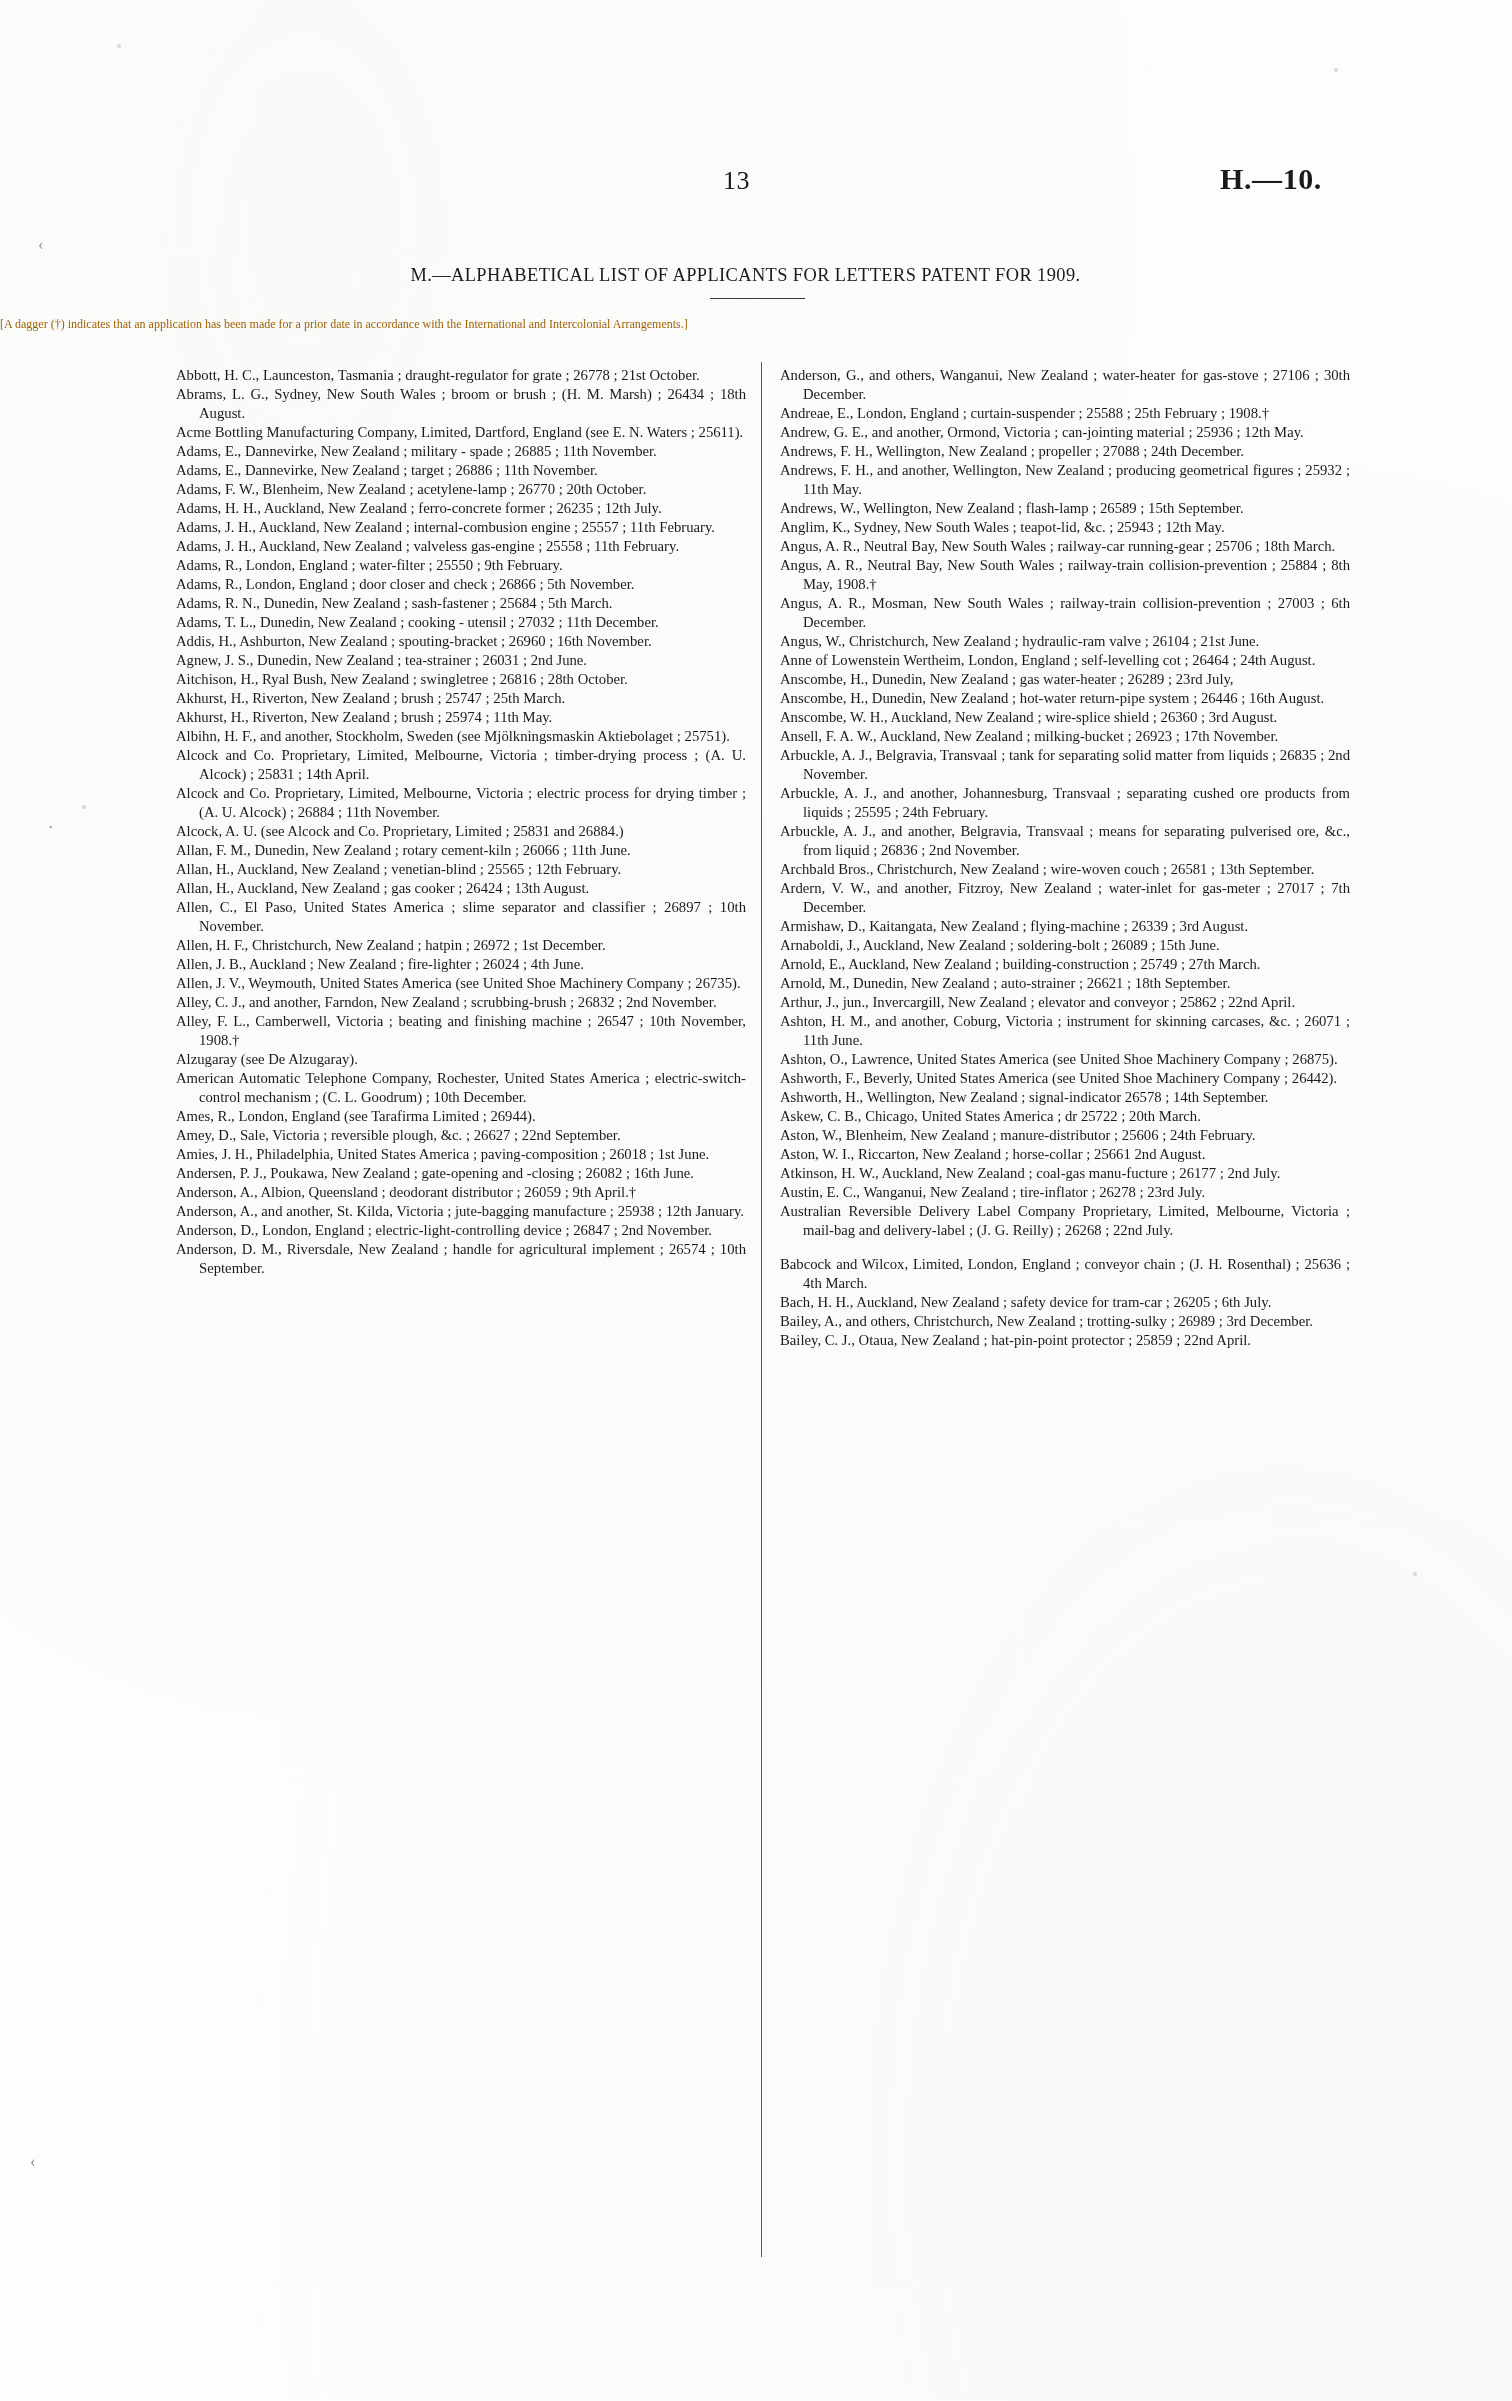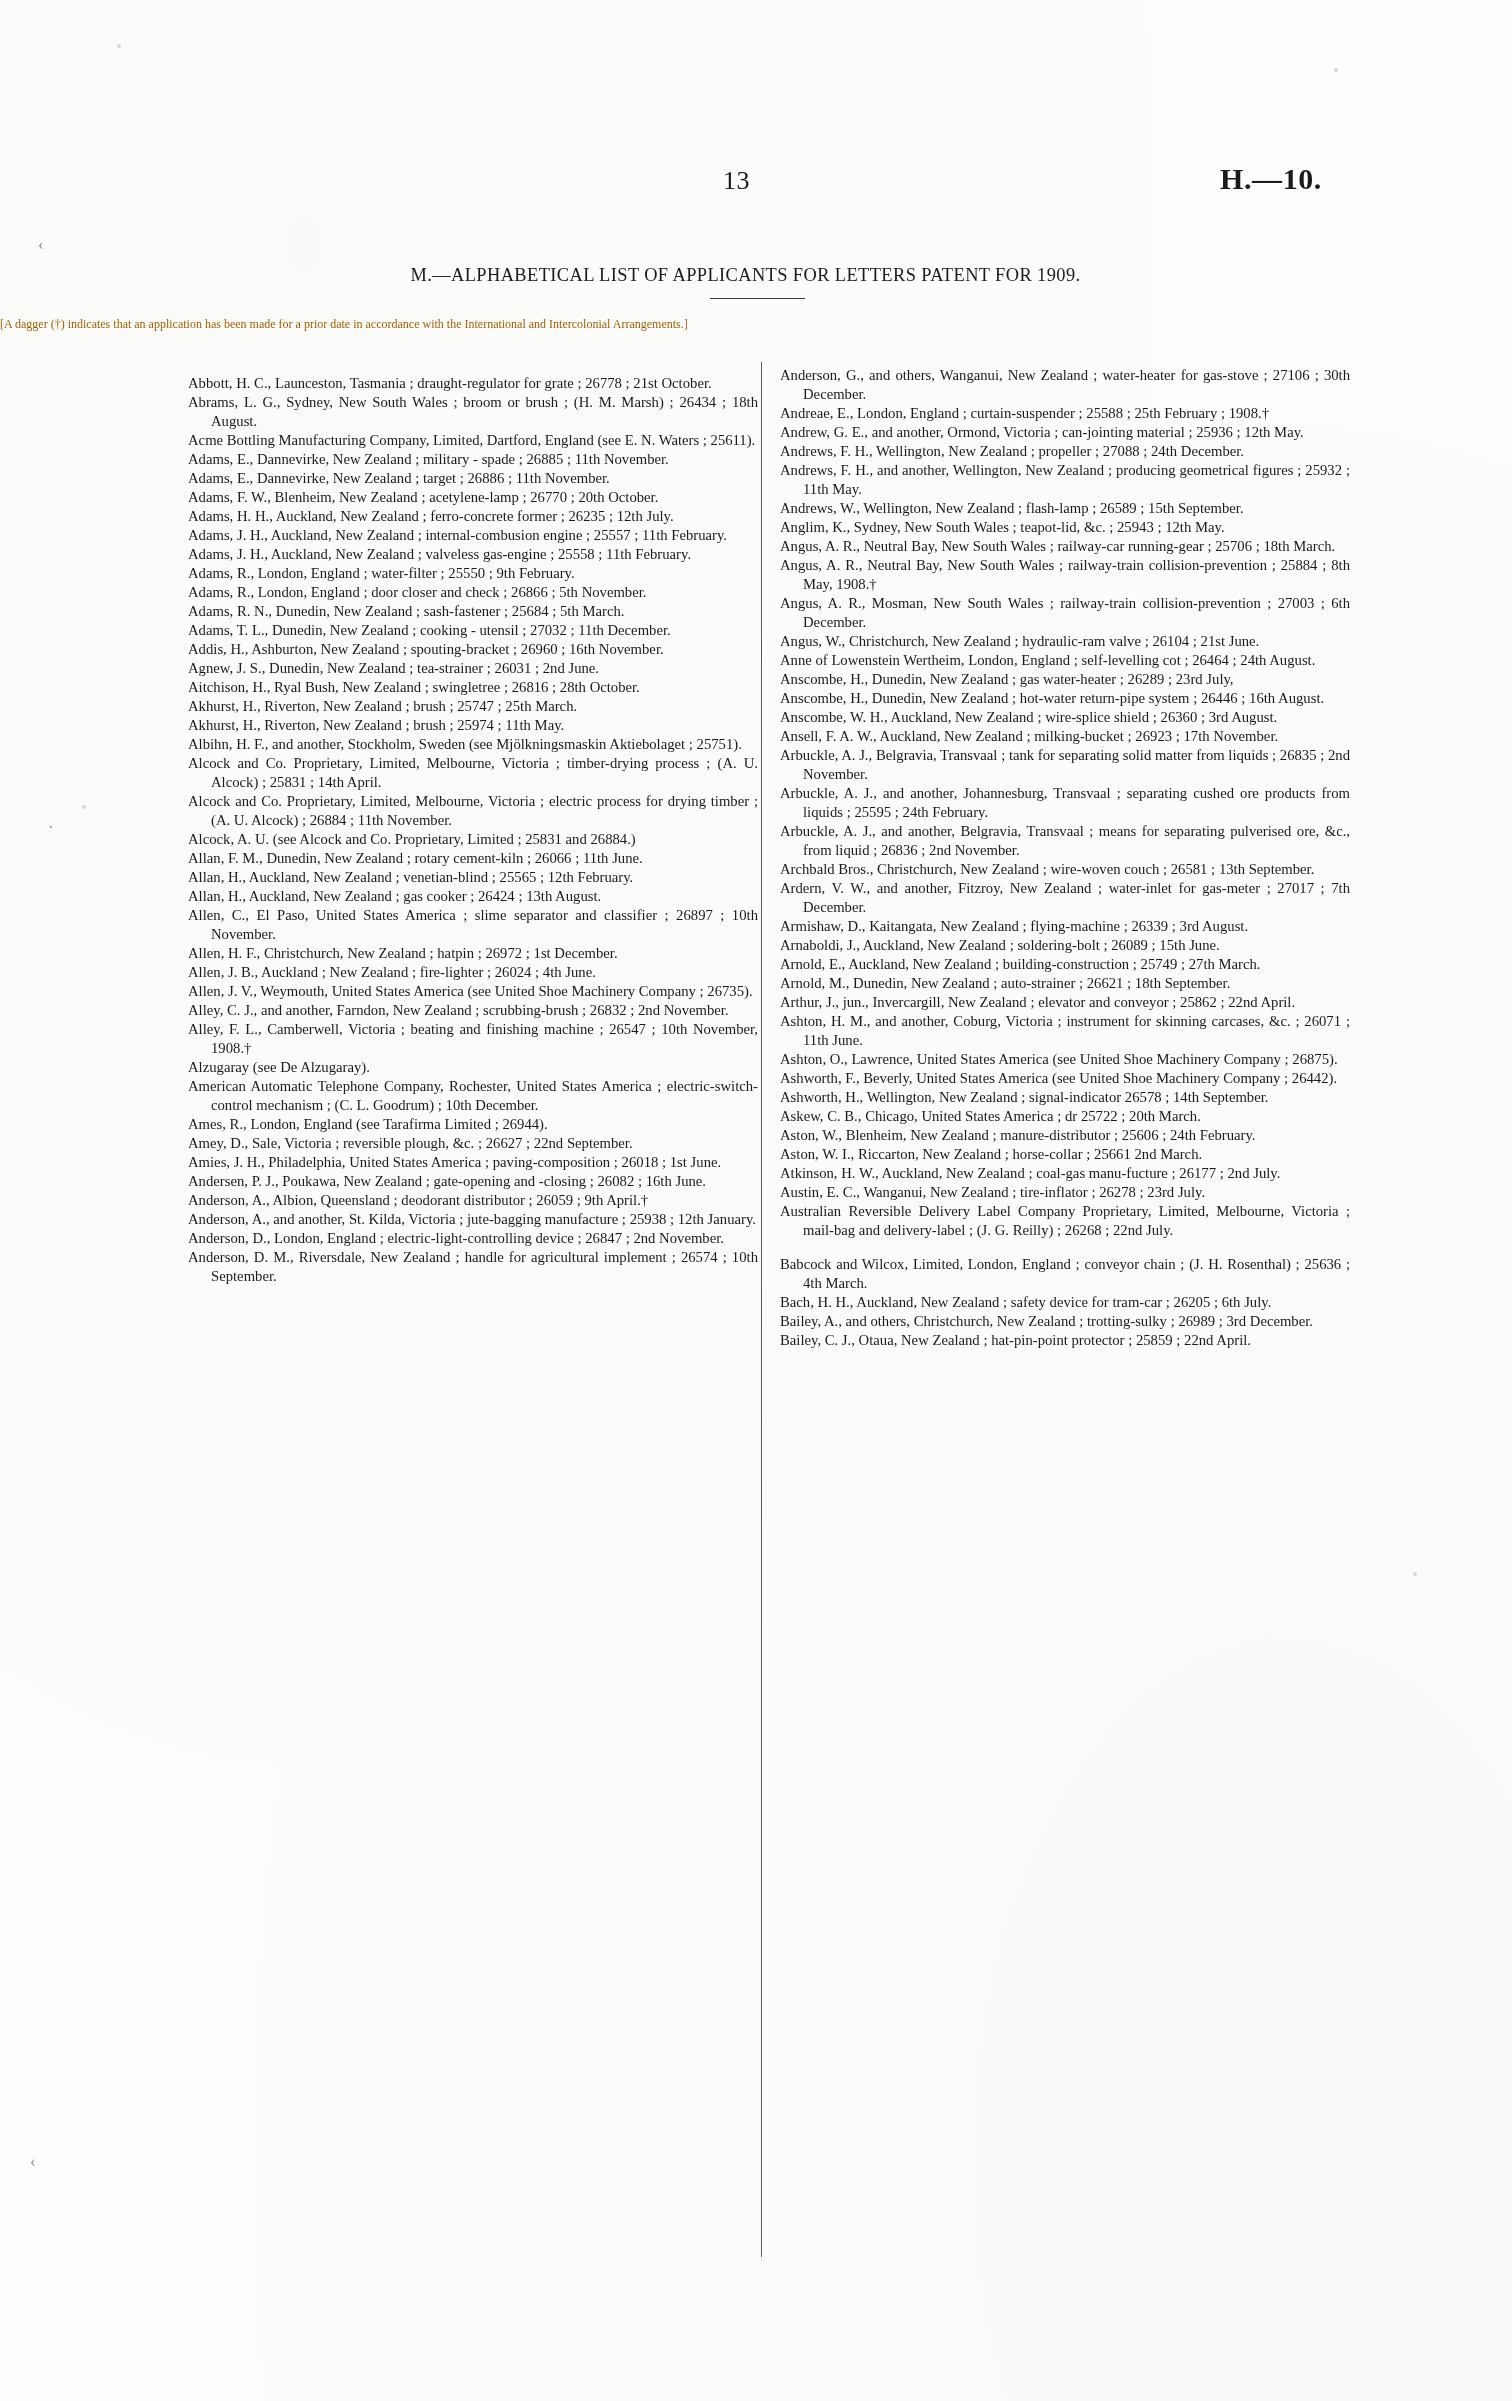--- a/index.html
+++ b/index.html
@@ -81,21 +81,21 @@
   }
   .col {
     position: absolute;
     top: 0;
     width: 570px;
     font-size: 14.7px;
     line-height: 19px;
     text-align: justify;
     text-justify: inter-word;
   }
-  .col-left { left: 16px; margin-top: 8px; }
+  .col-left { left: 4px; }
   .col-right { left: 608px; }
   .divider {
     position: absolute;
     left: 589px;
     top: -3.8px;
     width: 1.3px;
     height: 1895px;
     background: #5a5a5a;
   }
   .entry {
@@ -211,21 +211,21 @@
         <p class="entry">Arnaboldi, J., Auckland, New Zealand ; soldering-bolt ; 26089 ; 15th June.</p>
         <p class="entry">Arnold, E., Auckland, New Zealand ; building-construction ; 25749 ; 27th March.</p>
         <p class="entry">Arnold, M., Dunedin, New Zealand ; auto-strainer ; 26621 ; 18th September.</p>
         <p class="entry">Arthur, J., jun., Invercargill, New Zealand ; elevator and conveyor ; 25862 ; 22nd April.</p>
         <p class="entry">Ashton, H. M., and another, Coburg, Victoria ; instrument for skinning carcases, &amp;c. ; 26071 ; 11th June.</p>
         <p class="entry">Ashton, O., Lawrence, United States America (see United Shoe Machinery Company ; 26875).</p>
         <p class="entry">Ashworth, F., Beverly, United States America (see United Shoe Machinery Company ; 26442).</p>
         <p class="entry">Ashworth, H., Wellington, New Zealand ; signal-indicator 26578 ; 14th September.</p>
         <p class="entry">Askew, C. B., Chicago, United States America ; dr 25722 ; 20th March.</p>
         <p class="entry">Aston, W., Blenheim, New Zealand ; manure-distributor ; 25606 ; 24th February.</p>
-        <p class="entry">Aston, W. I., Riccarton, New Zealand ; horse-collar ; 25661 2nd March.</p>
+        <p class="entry">Aston, W. I., Riccarton, New Zealand ; horse-collar ; 25661 2nd August.</p>
         <p class="entry">Atkinson, H. W., Auckland, New Zealand ; coal-gas manu-fucture ; 26177 ; 2nd July.</p>
         <p class="entry">Austin, E. C., Wanganui, New Zealand ; tire-inflator ; 26278 ; 23rd July.</p>
         <p class="entry">Australian Reversible Delivery Label Company Proprietary, Limited, Melbourne, Victoria ; mail-bag and delivery-label ; (J. G. Reilly) ; 26268 ; 22nd July.</p>
         <div class="gap"></div>
         <p class="entry">Babcock and Wilcox, Limited, London, England ; conveyor chain ; (J. H. Rosenthal) ; 25636 ; 4th March.</p>
         <p class="entry">Bach, H. H., Auckland, New Zealand ; safety device for tram-car ; 26205 ; 6th July.</p>
         <p class="entry">Bailey, A., and others, Christchurch, New Zealand ; trotting-sulky ; 26989 ; 3rd December.</p>
         <p class="entry">Bailey, C. J., Otaua, New Zealand ; hat-pin-point protector ; 25859 ; 22nd April.</p>
       </div>
   </div>

